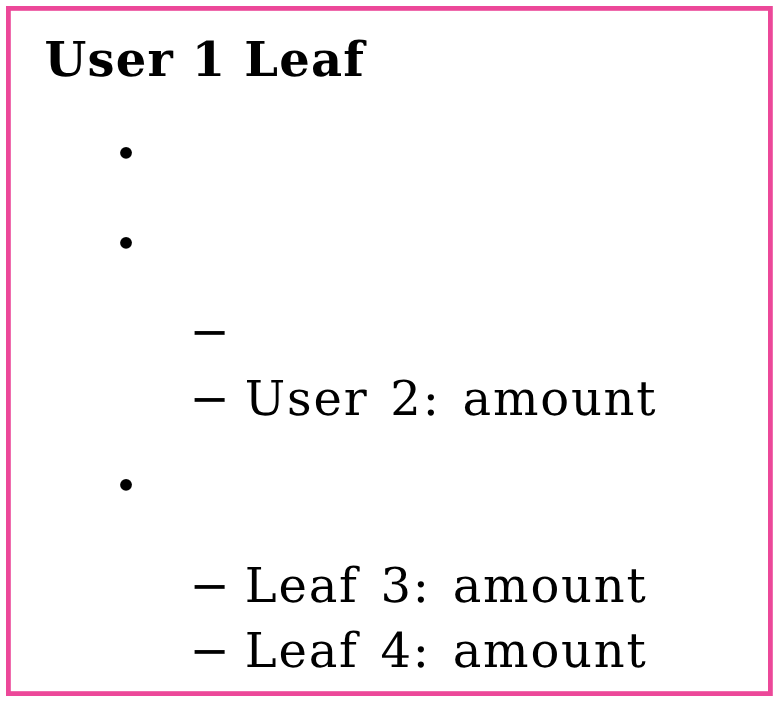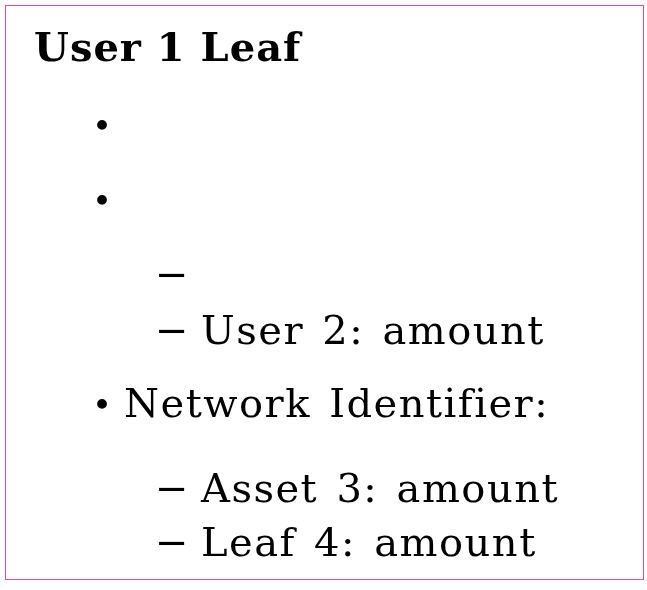--- a/index.html
+++ b/index.html
@@ -15,21 +15,21 @@
     font-family: "DejaVu Serif", "Liberation Serif", serif;
     color: #000000;
     overflow: hidden;
   }
   .leaf-box {
     position: absolute;
     left: 5px;
     top: 5px;
     width: 639px;
     height: 575px;
-    border: 1px solid #ec4899;
+    border: 4px solid #ec4899;
     box-sizing: border-box;
     background: #ffffff;
   }
   .title {
     margin: 20px 0 0 28px;
     font-size: 40px;
     line-height: 42px;
     font-weight: bold;
     letter-spacing: 1px;
     white-space: nowrap;
@@ -83,26 +83,25 @@
         <span class="marker">−</span>
       </div>
 
       <div class="row level2">
         <span class="marker">−</span>
         <span class="text">User 2: amount</span>
       </div>
 
       <div class="row level1">
         <span class="marker">•</span>
-        <span class="text">Network Identifier:</span>
       </div>
 
       <div class="row level2">
         <span class="marker">−</span>
-        <span class="text">Asset 3: amount</span>
+        <span class="text">Leaf 3: amount</span>
       </div>
 
       <div class="row level2">
         <span class="marker">−</span>
         <span class="text">Leaf 4: amount</span>
       </div>
 
     </div>
   </div>
 </div>

